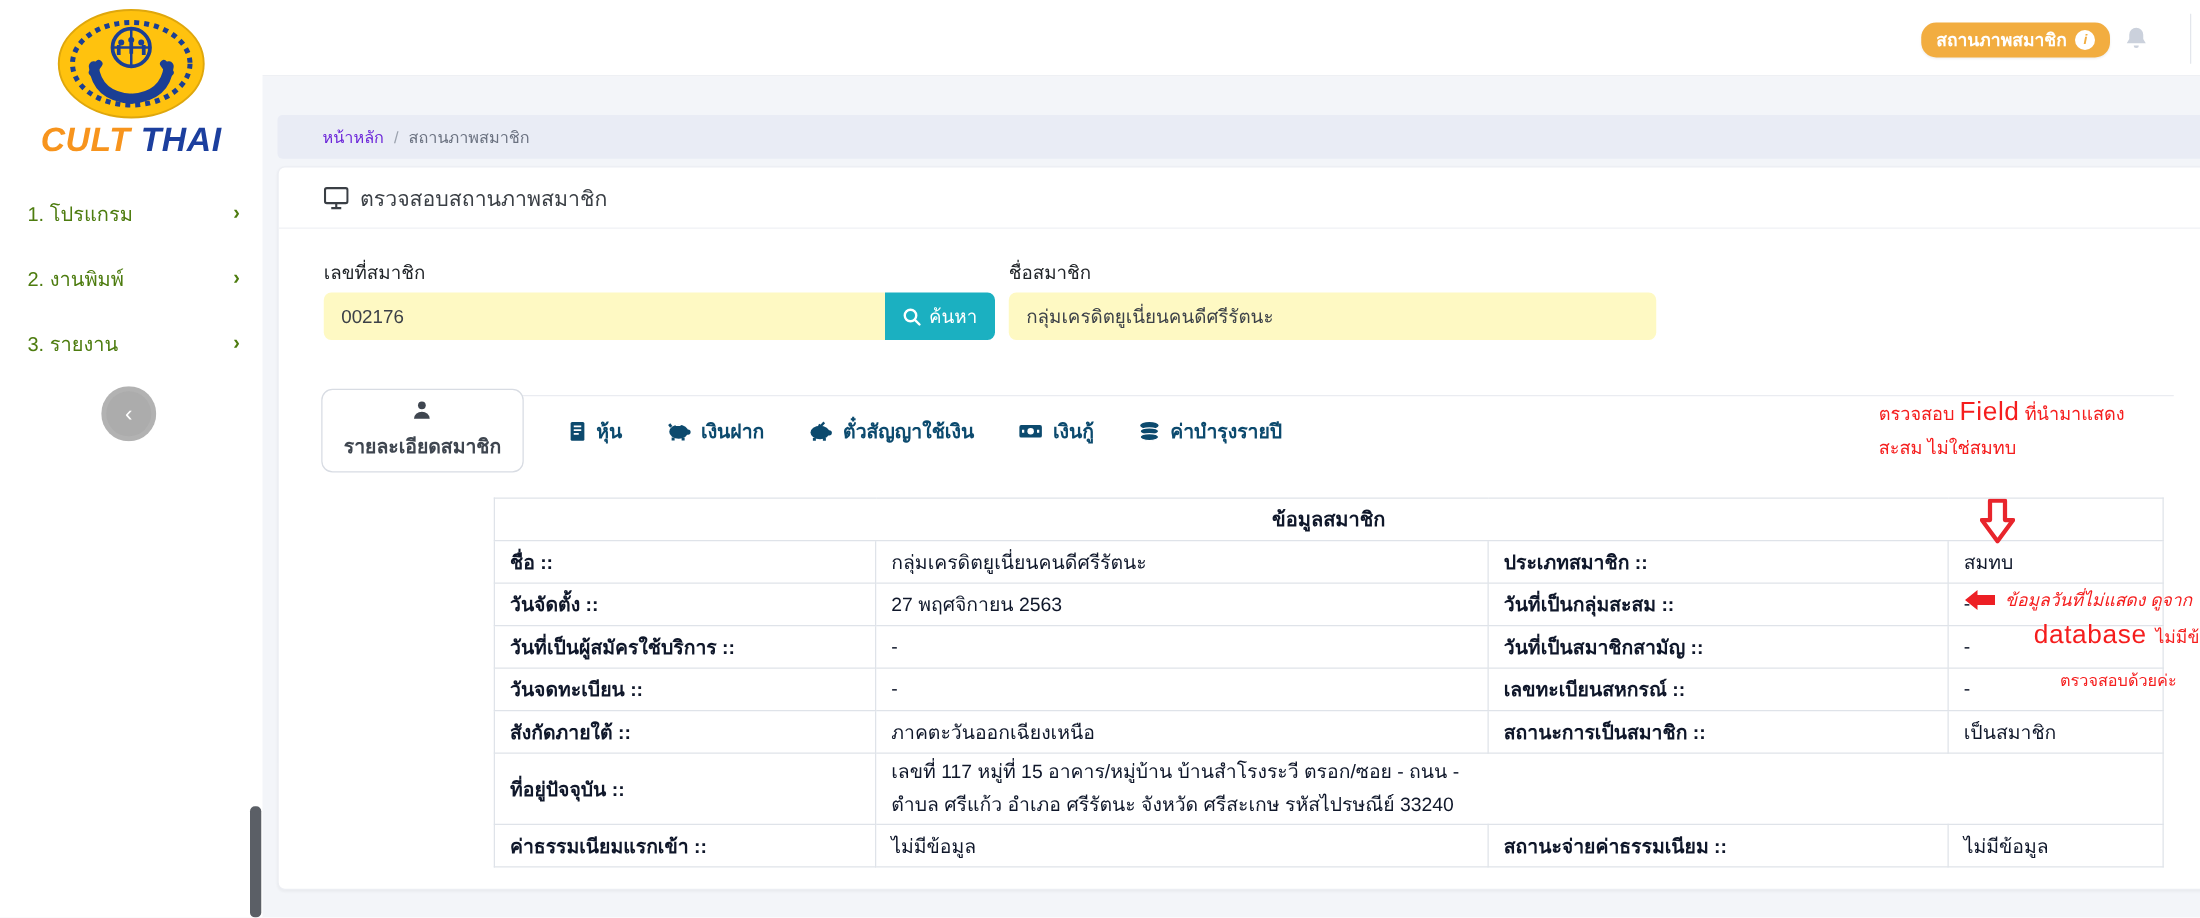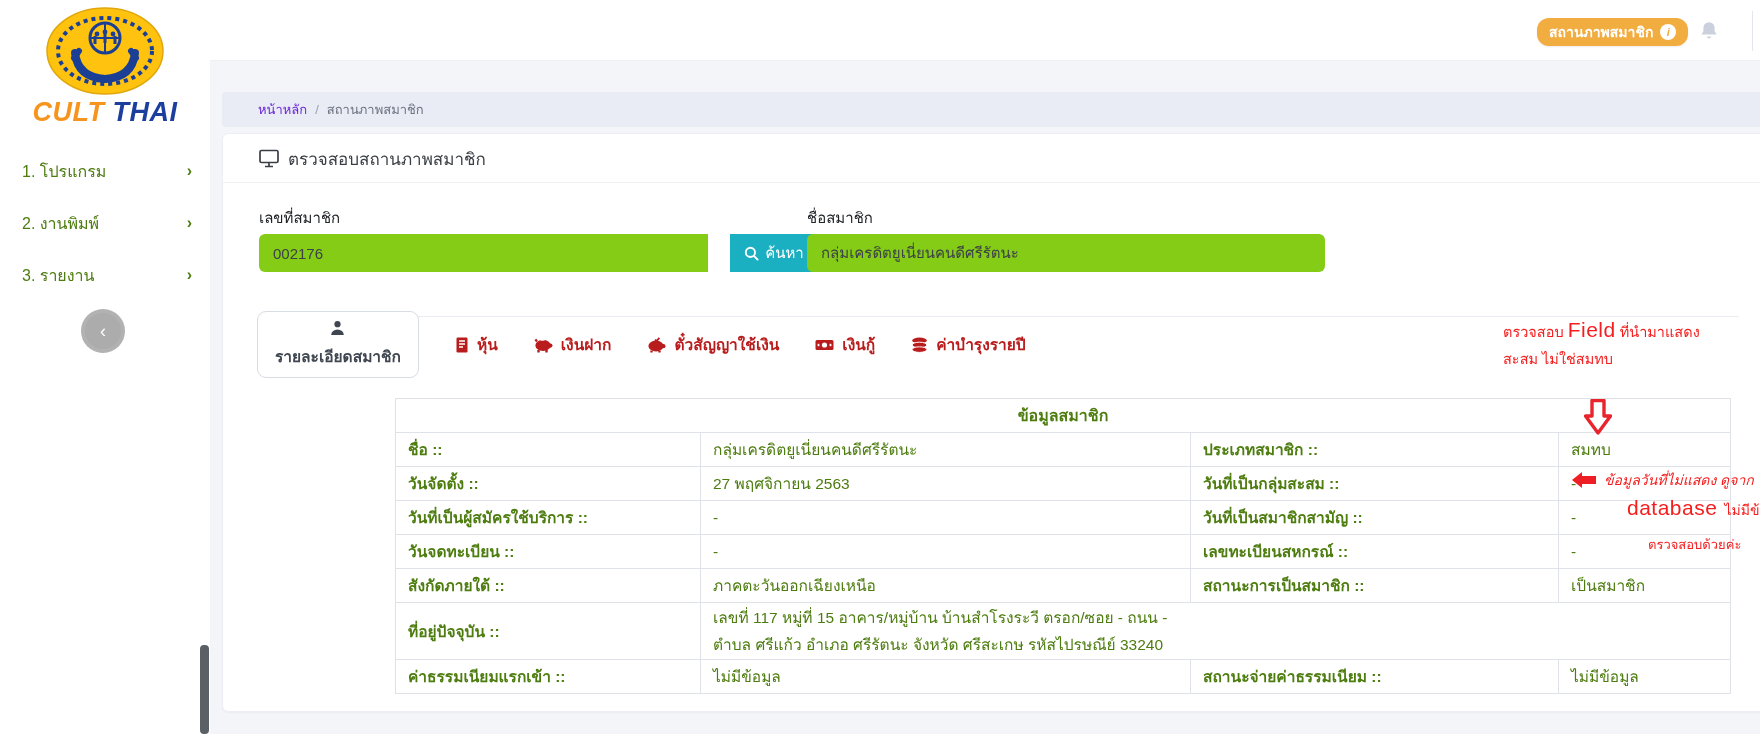--- a/index.html
+++ b/index.html
@@ -51,45 +51,45 @@
   .card{
     position:absolute;left:222px;top:133px;right:-10px;height:577px;background:#ffffff;
     border:1px solid #ECEEF3;border-radius:6px;box-shadow:0 1px 2px rgba(0,0,0,.04);z-index:1;
   }
   .card-header{position:absolute;left:0;top:0;right:0;height:48px;border-bottom:1px solid #F0F1F5;
     display:flex;align-items:center;padding-left:36px;gap:9px;font-size:17px;color:#3A3F45;}
   .form-label{position:absolute;font-size:15px;color:#212529;}
   .lbl1{left:36px;top:72px;}
   .lbl2{left:584px;top:72px;}
   .inp{
-    position:absolute;top:100px;height:38px;background:#84cc16;border:none;outline:none;
+    position:absolute;top:100px;height:38px;background:#fef9c3;border:none;outline:none;
     font-family:inherit;font-size:15px;color:#3c4148;padding:0 14px;box-sizing:border-box;
   }
   .inp1{left:36px;width:449px;border-radius:6px 0 0 6px;}
   .inp2{left:584px;width:518px;border-radius:6px;}
   .btn-search{
-    position:absolute;left:507px;top:100px;width:88px;height:38px;background:#1BB0C1;border:none;
+    position:absolute;left:485px;top:100px;width:88px;height:38px;background:#1BB0C1;border:none;
     border-radius:0 6px 6px 0;color:#ffffff;font-family:inherit;font-size:15px;
     display:flex;align-items:center;justify-content:center;gap:6px;cursor:pointer;
   }
   .form-divider{position:absolute;left:36px;right:30px;top:182px;height:1px;background:#EAECF1;}
   
   .tabs{position:absolute;left:22px;top:192px;height:37px;display:flex;align-items:center;}
-  .tab{display:flex;align-items:center;gap:8px;font-size:15.5px;font-weight:bold;color:#b91c1c;
+  .tab{display:flex;align-items:center;gap:8px;font-size:15.5px;font-weight:bold;color:#0c4a6e;
     margin-left:36px;cursor:pointer;white-space:nowrap;}
   .tab.active{
     margin-left:12px;color:#3F4650;background:#ffffff;border:1px solid #D8DCE3;border-radius:9px;
     padding:8px 17px;
     flex-direction:column;
   }
   .tab svg{flex:none;}
   
   table.member{
     position:absolute;left:395px;top:398px;width:1335px;border-collapse:collapse;z-index:3;
-    font-size:15.5px;color:#4d7c0f;background:transparent;table-layout:fixed;
+    font-size:15.5px;color:#0f172a;background:transparent;table-layout:fixed;
   }
   table.member td{border:1px solid #DFE3E9;height:31px;padding:1px 12px;vertical-align:middle;}
   table.member td.t-title{text-align:center;font-weight:bold;font-size:16px;}
   table.member td.t-label{font-weight:bold;}
   .addr-cell{line-height:27px;}
   
   .red{color:#F51D1D;}
   .note1{position:absolute;left:1503px;top:316px;width:256px;font-size:14.5px;line-height:27px;z-index:4;}
   .big-latin{font-size:21px;letter-spacing:.5px;}
   .note-row{position:absolute;display:flex;align-items:center;gap:7px;z-index:4;font-size:14px;white-space:nowrap;}

